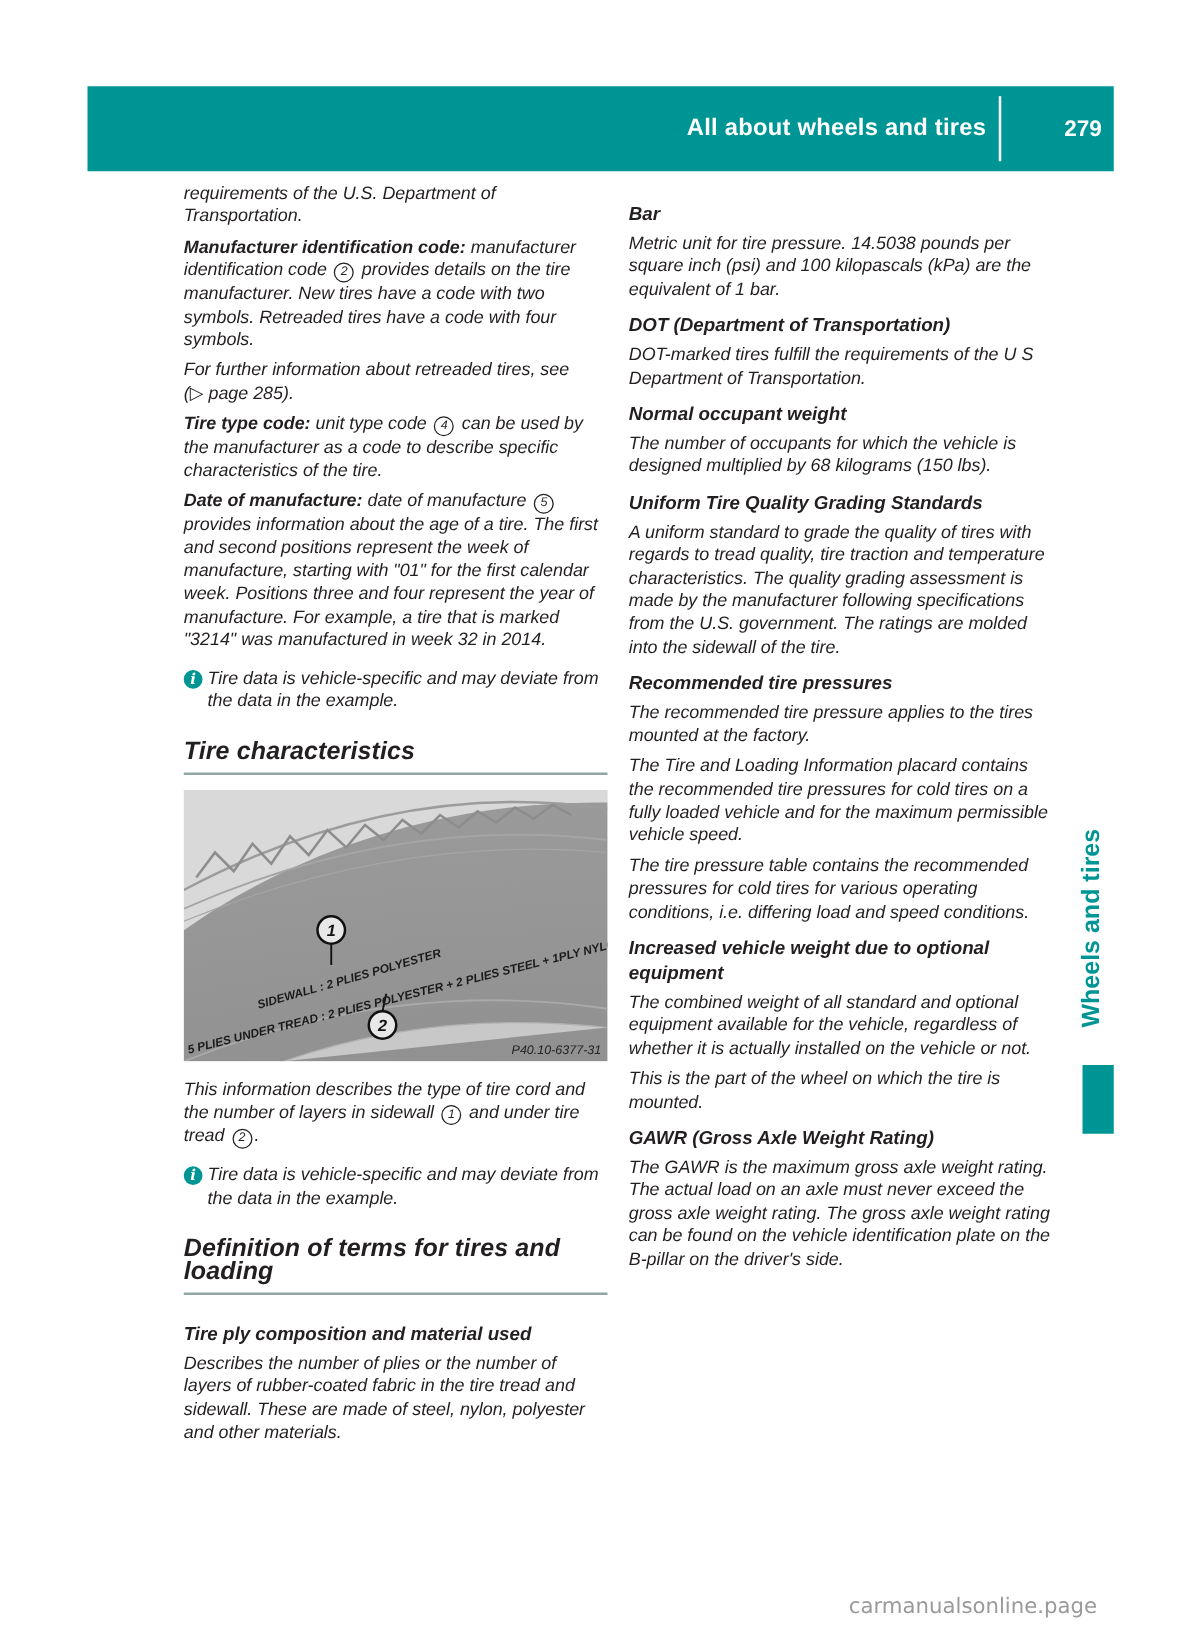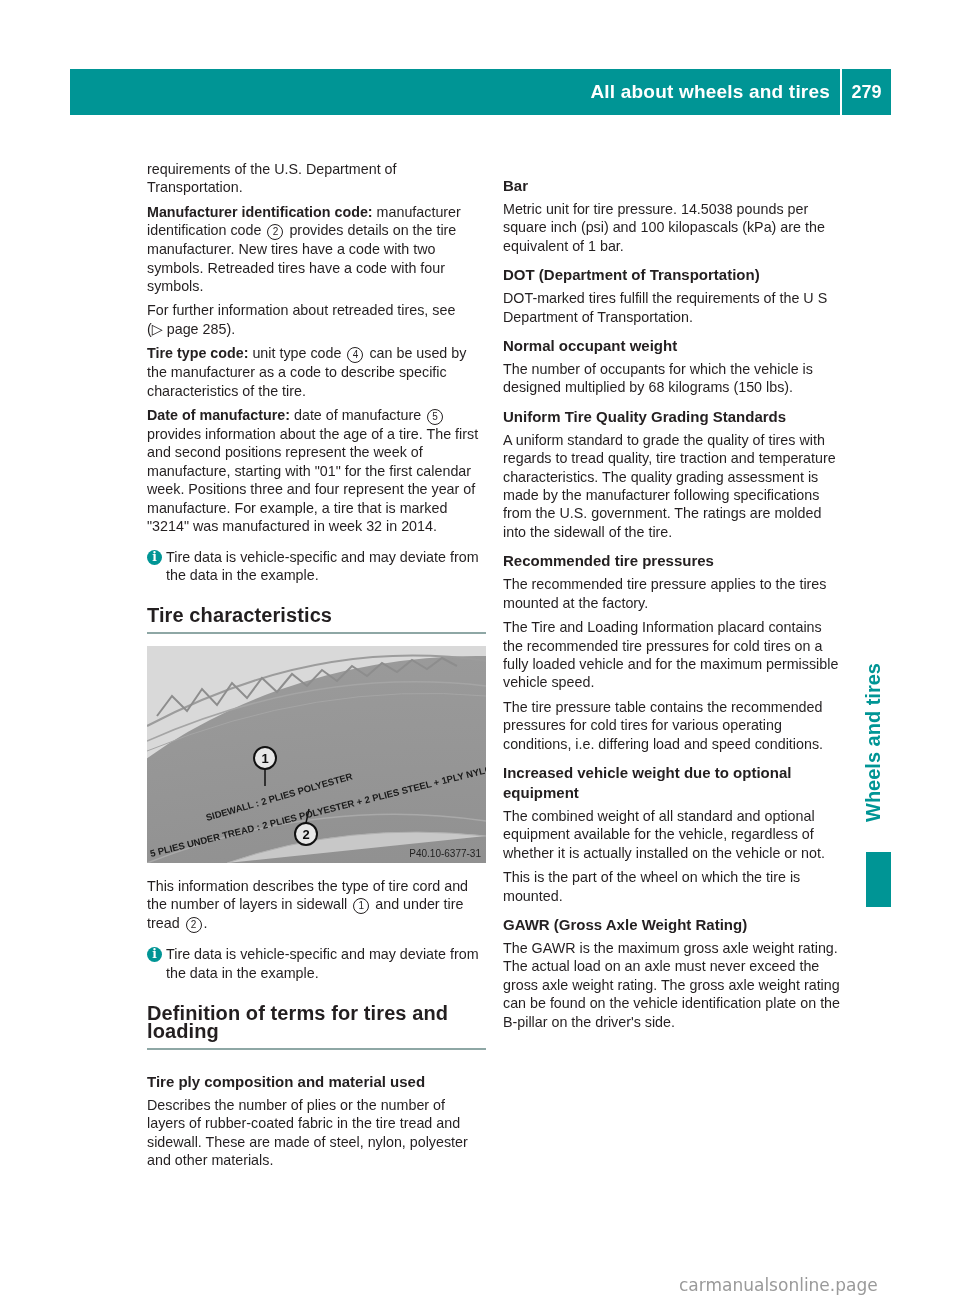--- a/index.html
+++ b/index.html
@@ -1,31 +1,31 @@
 <!DOCTYPE html>
 <html><head>
 <meta charset="utf-8">
 <style>
   html, body { margin: 0; padding: 0; }
   body {
     width: 960px; height: 1302px; background: #ffffff; position: relative; overflow: hidden;
     font-family: "Liberation Sans", "DejaVu Sans", sans-serif; color: #231f20;
   }
   .header-bar {
-    position: absolute; left: 70px; top: 69px; width: 821px; height: 46px;
+    position: absolute; left: 70px; top: 69px; width: 821px; height: 68px;
     background: #009595; display: flex; align-items: center; justify-content: flex-end;
   }
   .header-title {
     color: #ffffff; font-weight: bold; font-size: 19px; padding-right: 10px; letter-spacing: 0.2px;
   }
   .header-sep { width: 2px; height: 52px; background: #ffffff; }
   .header-page {
-    color: #ffffff; font-weight: bold; font-size: 18px; width: 49px; text-align: center;
+    color: #ffffff; font-weight: bold; font-size: 18px; width: 49px; text-align: center; padding-left: 41px;
   }
-  .col { position: absolute; top: 160px; width: 339px; font-size: 14.3px; line-height: 18.4px; }
+  .col { position: absolute; top: 146px; width: 339px; font-size: 14.3px; line-height: 18.4px; font-style: italic; }
   .col-left { left: 147px; }
   .col-right { left: 503px; }
   p { margin: 0 0 6px 0; }
   b { font-weight: bold; }
   .num {
     display: inline-block; width: 14px; height: 14px; border: 1.3px solid #231f20; border-radius: 50%;
     font-size: 10px; line-height: 14px; text-align: center; vertical-align: 0px; margin: 0 2px; box-sizing: content-box;
   }
   .info { display: flex; margin: 12px 0 0 0; }
   .info-icon {

